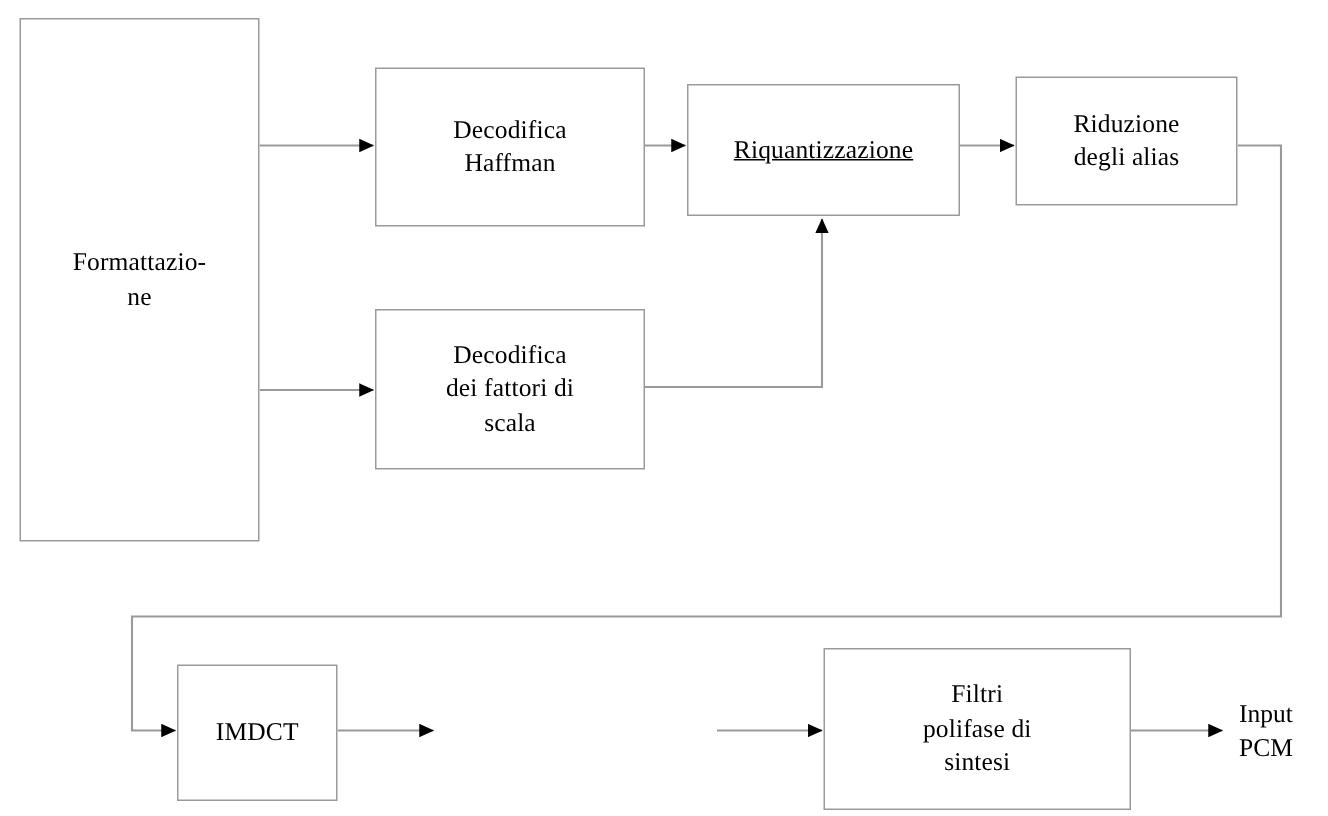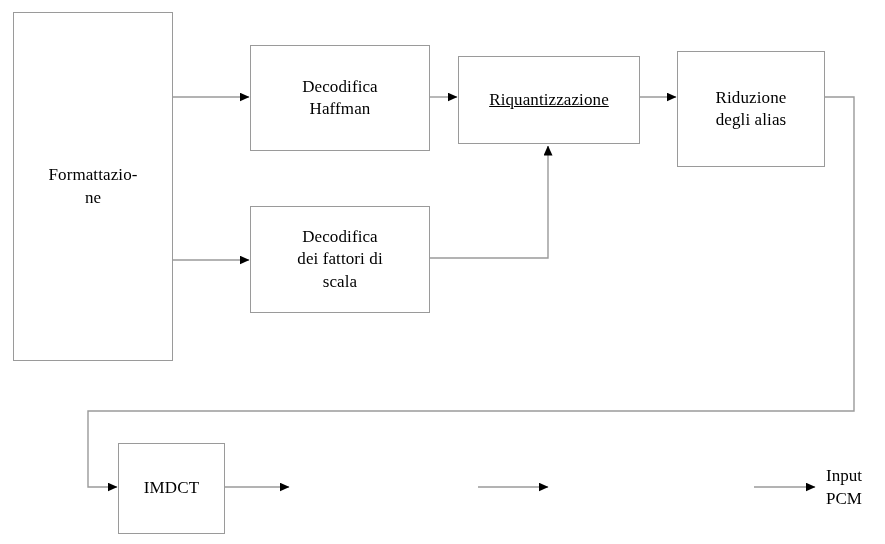--- a/index.html
+++ b/index.html
@@ -52,21 +52,21 @@
     font-size: 17px;
     line-height: 1.36;
     text-align: left;
     white-space: pre-line;
   }
   
   #node-formattazione { left: 13px;  top: 12px;  width: 160px; height: 349px; }
   #node-haffman       { left: 250px; top: 45px;  width: 180px; height: 106px; }
   #node-scalefactor   { left: 250px; top: 206px; width: 180px; height: 107px; }
   #node-riquant       { left: 458px; top: 56px;  width: 182px; height: 88px; text-decoration: underline;  }
-  #node-riduzione     { left: 677px; top: 51px;  width: 148px; height: 116px;  }
+  #node-riduzione     { left: 677px; top: 51px;  width: 148px; height: 86px;  }
   #node-imdct         { left: 118px; top: 443px; width: 107px; height: 91px;  }
   #node-inversione    { left: 290px; top: 432px; width: 188px; height: 108px; }
   #node-filtri        { left: 549px; top: 432px; width: 205px; height: 108px; }
   #label-input-pcm    { left: 826px; top: 432px; width: 60px; margin-top: 32px; }
 </style>
 </head>
 <body>
 
 <div id="canvas">
 
@@ -122,17 +122,22 @@
   <div class="node" id="node-riduzione">
     <span class="node-label">Riduzione
 degli alias</span>
   </div>
 
   <div class="node" id="node-imdct">
     <span class="node-label">IMDCT</span>
   </div>
 
 
+  <div class="node" id="node-filtri">
+    <span class="node-label">Filtri
+polifase di
+sintesi</span>
+  </div>
 
   <div class="free-label" id="label-input-pcm">Input
 PCM</div>
 
 </div>
 
 </body></html>

